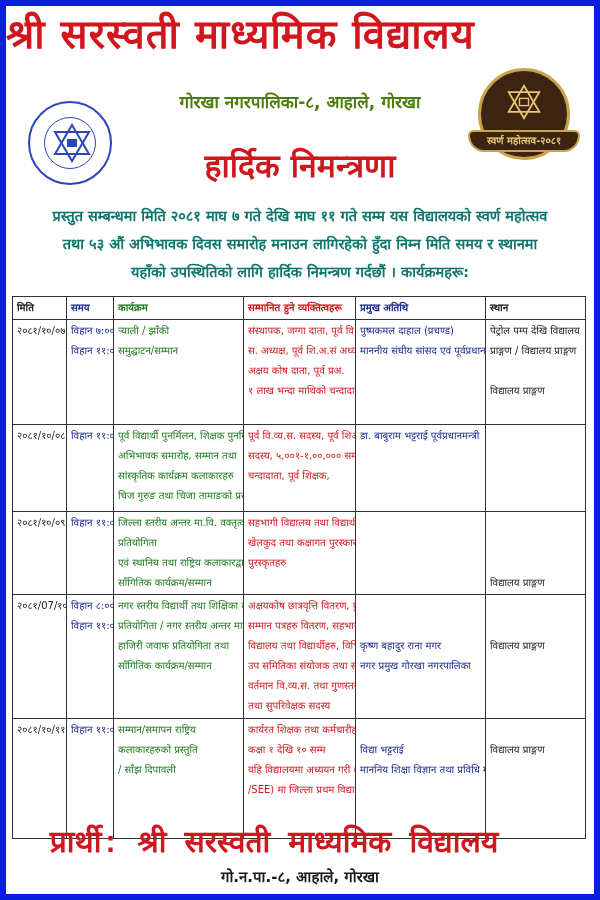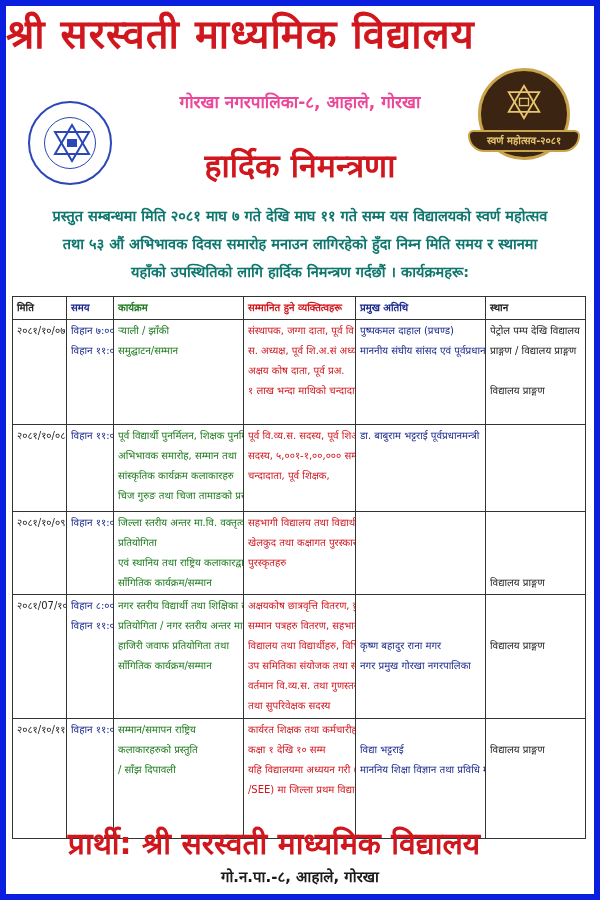--- a/index.html
+++ b/index.html
@@ -13,21 +13,21 @@
     position: absolute; left: 6px; top: 6px; width: 588px; height: 888px;
     background: #ffffff;
   }
   .title {
     position: absolute; left: 0; top: 2px; width: 588px; text-align: left;
     color: #d0171e; font-weight: bold; font-size: 40px; line-height: 52px;
     letter-spacing: 1px;
   }
   .address {
     position: absolute; left: 0; top: 84px; width: 588px; text-align: center;
-    color: #ec4899; font-weight: bold; font-size: 17px; line-height: 24px;
+    color: #4d7c0f; font-weight: bold; font-size: 17px; line-height: 24px;
   }
   .logo-left {
     position: absolute; left: 22px; top: 95px; width: 84px; height: 84px;
     border-radius: 50%; border: 2px solid #2b47b8; background: #fff;
   }
   .logo-left .inner {
     position: absolute; left: 14px; top: 14px; width: 52px; height: 52px;
     border-radius: 50%; border: 1px solid #2b47b8;
   }
   .logo-left svg { position: absolute; left: 22px; top: 20px; }
@@ -66,21 +66,21 @@
   .c-time { color: #1c2a8c; }
   .c-prog { color: #1d7a1d; }
   .c-hon  { color: #d0171e; margin-top: 20px; }
   .c-guest{ color: #1c2a8c; }
   .c-venue{ color: #222; }
   th.c-date { text-align: center; }
   th.c-time { text-align: center; }
   .line { display: block; height: 20px; }
   .footer-title {
     position: absolute; left: 0; top: 818px; width: 536px; text-align: center;
-    color: #d0171e; font-weight: bold; font-size: 30px; line-height: 40px;
+    color: #d0171e; font-weight: bold; font-size: 30px; line-height: 40px; font-family: Liberation Mono, monospace;
   }
   .footer-address {
     position: absolute; left: 0; top: 860px; width: 588px; text-align: center;
     color: #1a1a1a; font-weight: bold; font-size: 15px; line-height: 22px;
   }
 </style>
 </head>
 <body>
 
 <div class="page">

